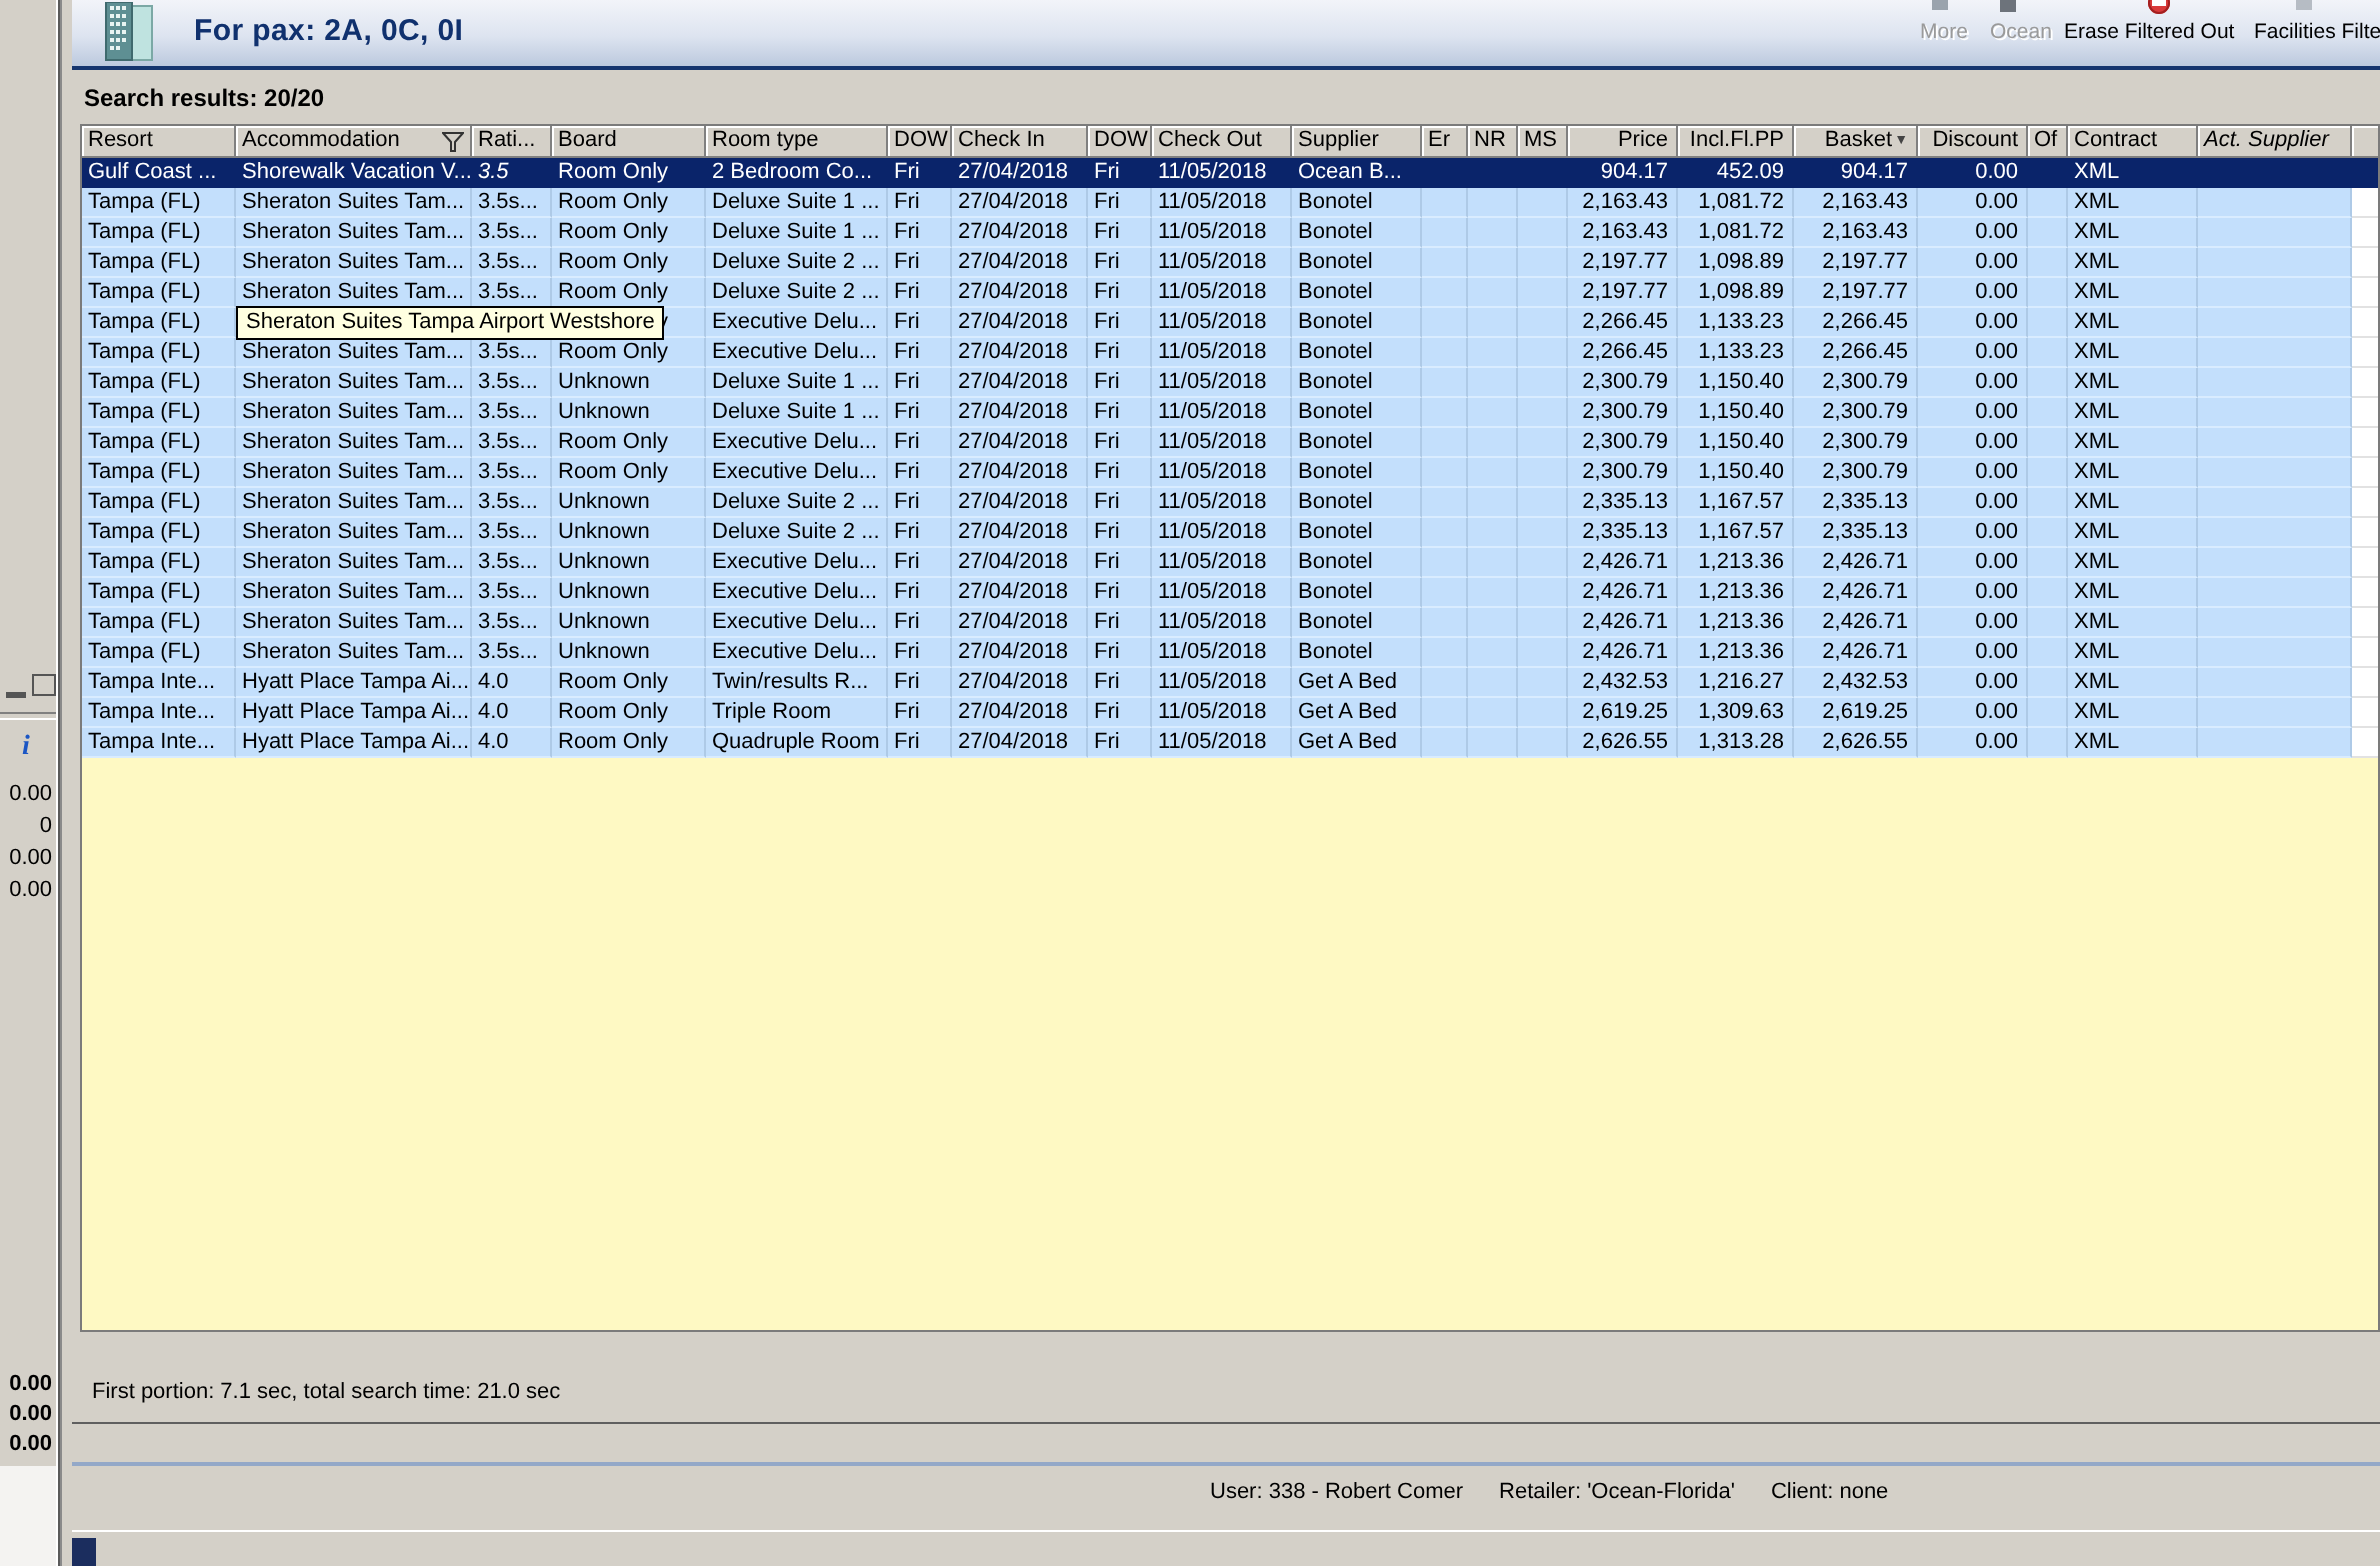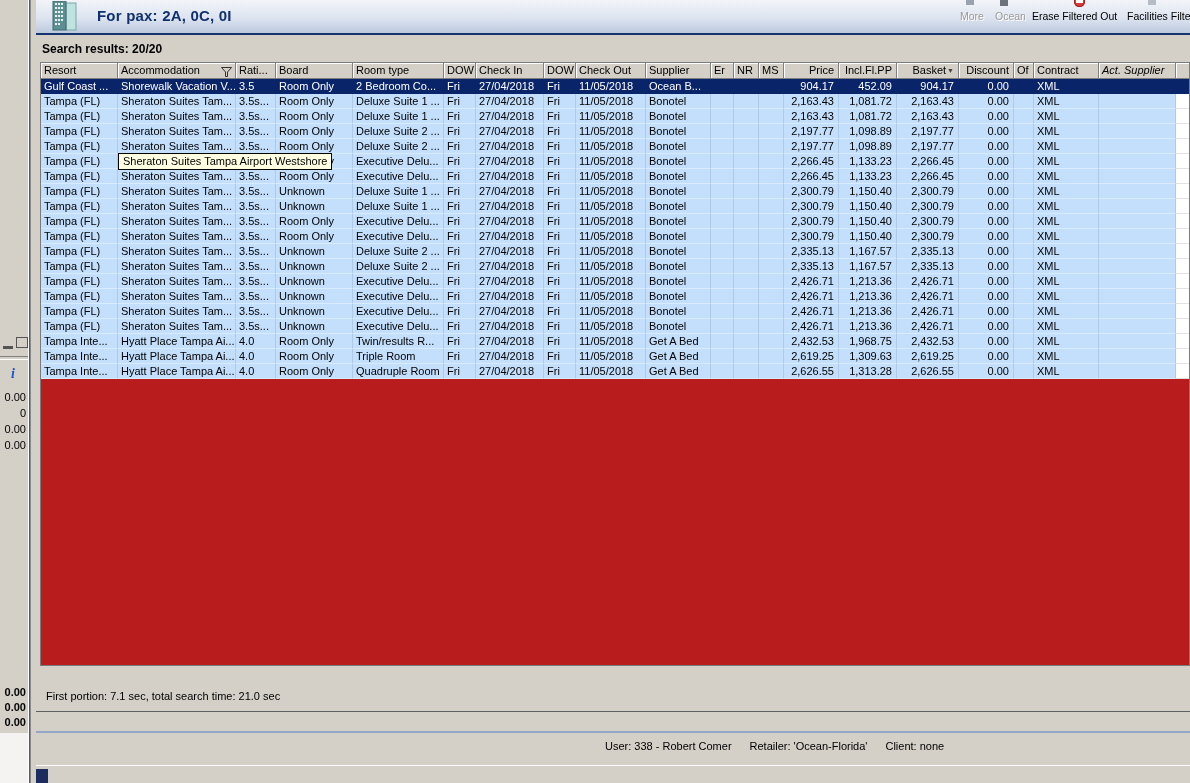--- a/index.html
+++ b/index.html
@@ -29,21 +29,21 @@
           background:linear-gradient(180deg,#f2f4f9 0%,#dde4f0 55%,#bcc9de 100%);}
   .banner-title{left:61px;top:7px;font-size:15px;font-weight:bold;color:#10316e;letter-spacing:.2px;}
   .bld{left:14px;top:1px;}
   .tb-label{top:10px;color:#000;font-size:10.5px;white-space:nowrap;}
   .tb-label.disabled{color:#9a9a9a;text-shadow:1px 1px 0 #fff;}
   .navy-line{left:0;top:33px;width:1154px;height:2px;background:#15356f;}
 
   .results-label{left:6px;top:42px;font-size:12px;font-weight:bold;}
 
   
-  .table-wrap{left:4px;top:62px;width:1150px;height:604px;background:#b91c1c;
+  .table-wrap{left:4px;top:62px;width:1150px;height:604px;background:#fef9c3;
               border:1px solid #7b7b7b;box-sizing:border-box;overflow:hidden;}
   .thead{display:flex;height:16px;background:#d4d0c8;}
   .th{box-sizing:border-box;height:16px;line-height:15px;padding:0 3px;background:#d4d0c8;
       border-right:1px solid #808080;border-bottom:1px solid #808080;
       box-shadow:inset 1px 1px 0 #fff;white-space:nowrap;overflow:hidden;position:relative;
       flex:0 0 auto;}
   .th.r{text-align:right;padding-right:4px;}
   .th.fill{flex:1 1 auto;border-right:none;}
   .funnel{position:absolute;right:3px;top:3px;}
   .sortglyph{font-size:7px;color:#444;vertical-align:1px;margin-left:1px;}
@@ -173,21 +173,21 @@
           <div class="th r" style="width: 55px;">Discount</div>
           <div class="th" style="width: 20px;">Of</div>
           <div class="th" style="width: 65px;">Contract</div>
           <div class="th" style="width: 77px; font-style: italic;">Act. Supplier</div>
           <div class="th fill" style="width: 13px;"></div>
         </div>
       <div id="tbody">
           <div class="trow selected">
             <div class="td" style="width: 77px;">Gulf Coast ...</div>
             <div class="td" style="width: 118px;">Shorewalk Vacation V...</div>
-            <div class="td" style="width: 40px;">3.5</div>
+            <div class="td" style="width: 40px; font-style: italic;">3.5</div>
             <div class="td" style="width: 77px;">Room Only</div>
             <div class="td" style="width: 91px;">2 Bedroom Co...</div>
             <div class="td" style="width: 32px;">Fri</div>
             <div class="td" style="width: 68px;">27/04/2018</div>
             <div class="td" style="width: 32px;">Fri</div>
             <div class="td" style="width: 70px;">11/05/2018</div>
             <div class="td" style="width: 65px;">Ocean B...</div>
             <div class="td" style="width: 23px;"></div>
             <div class="td" style="width: 25px;"></div>
             <div class="td" style="width: 25px;"></div>
@@ -576,21 +576,21 @@
             <div class="td" style="width: 91px;">Twin/results R...</div>
             <div class="td" style="width: 32px;">Fri</div>
             <div class="td" style="width: 68px;">27/04/2018</div>
             <div class="td" style="width: 32px;">Fri</div>
             <div class="td" style="width: 70px;">11/05/2018</div>
             <div class="td" style="width: 65px;">Get A Bed</div>
             <div class="td" style="width: 23px;"></div>
             <div class="td" style="width: 25px;"></div>
             <div class="td" style="width: 25px;"></div>
             <div class="td r" style="width: 55px;">2,432.53</div>
-            <div class="td r" style="width: 58px;">1,968.75</div>
+            <div class="td r" style="width: 58px;">1,216.27</div>
             <div class="td r" style="width: 62px;">2,432.53</div>
             <div class="td r" style="width: 55px;">0.00</div>
             <div class="td" style="width: 20px;"></div>
             <div class="td" style="width: 65px;">XML</div>
             <div class="td" style="width: 77px;"></div>
             <div class="td fill" style="width: 13px;"></div>
           </div>
           <div class="trow">
             <div class="td" style="width: 77px;">Tampa Inte...</div>
             <div class="td" style="width: 118px;">Hyatt Place Tampa Ai...</div>

